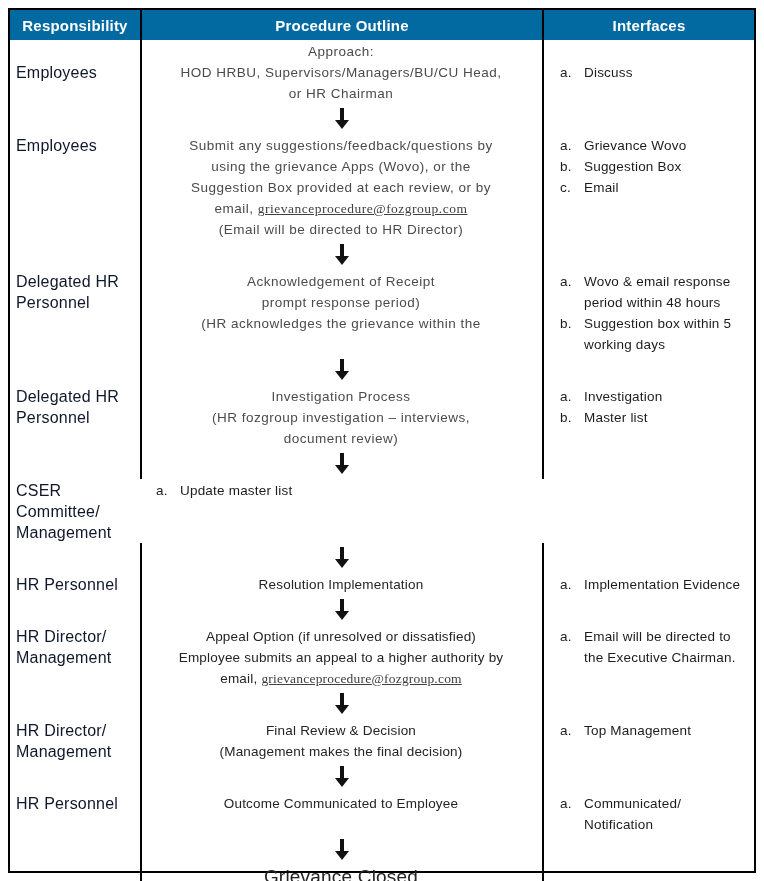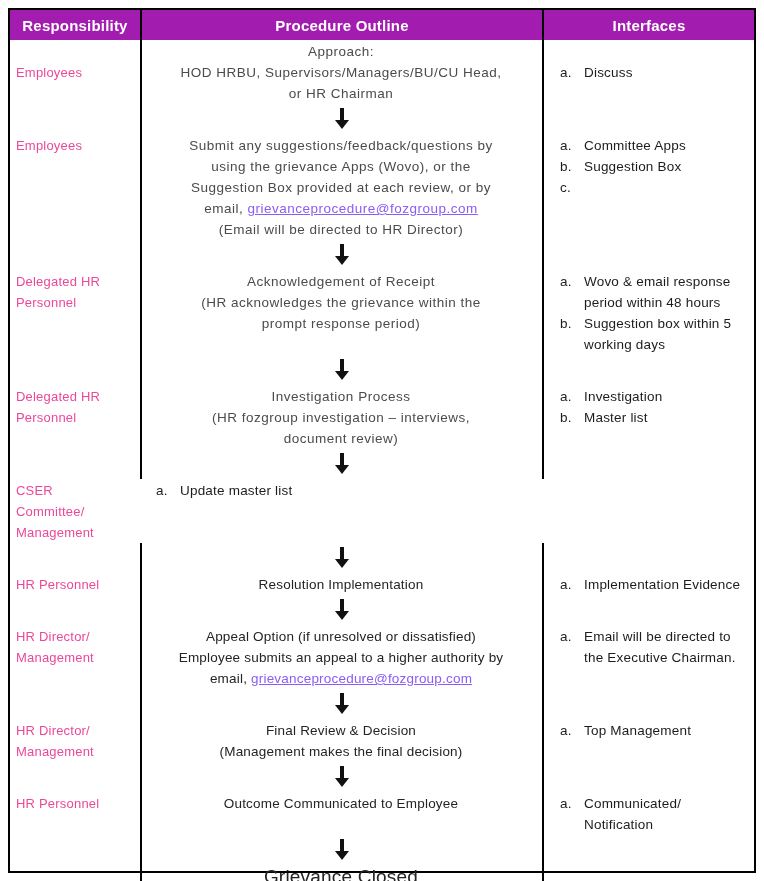--- a/index.html
+++ b/index.html
@@ -12,44 +12,44 @@
     margin:8px; width:748px; height:865px;
     border:2px solid #000; box-sizing:border-box;
     display:flex; flex-direction:column; background:#fff;
   }
   .grid { display:grid; grid-template-columns:130px 404px 1fr; }
   .mid {
     border-left:2px solid #000; border-right:2px solid #000;
     box-sizing:border-box;
   }
   
-  .hdr { background:#a21caf; height:30px; flex-shrink:0; }
+  .hdr { background:#0369a1; height:30px; flex-shrink:0; }
   .hcell {
     color:#fff; font-weight:bold; font-size:15px; letter-spacing:0.2px;
     display:flex; align-items:center; justify-content:center;
   }
   
   .resp {
-    padding:1px 4px 0 6px; font-size:13px; line-height:21px;
-    letter-spacing:0.2px; color:#ec4899;
+    padding:1px 4px 0 6px; font-size:16px; line-height:21px;
+    letter-spacing:0.2px; color:#0f172a;
   }
   .proc {
     padding:1px 12px 0 10px; text-align:center;
     font-size:13.5px; line-height:21px; letter-spacing:0.2px; color:#242424;
   }
   .proc.muted { color:#4b4b4b; letter-spacing:0.5px; }
   .intf {
     padding:1px 4px 0 16px; font-size:13.5px; line-height:21px;
     letter-spacing:0.2px; color:#1c1c1c;
   }
   .pad-top { padding-top:22px; }
   .ii { display:flex; align-items:flex-start; }
   .ltr { width:24px; flex-shrink:0; }
   .itx { flex:1; }
-  .email-link { color:#8b5cf6; text-decoration:underline; cursor:pointer; }
+  .email-link { color:#404040; text-decoration:underline; cursor:pointer;font-family:Liberation Serif, serif; }
   
   .arrow-wrap { display:flex; justify-content:center; padding:4px 0 5px 0; }
   .arrow { display:flex; flex-direction:column; align-items:center; }
   .arrow .stem { width:4px; height:12px; background:#111; }
   .arrow .head {
     width:0; height:0;
     border-left:7px solid transparent; border-right:7px solid transparent;
     border-top:9px solid #111;
   }
   .filler { flex:1; }
@@ -102,28 +102,29 @@
     <div class="proc muted mid">
       <div>Submit any suggestions/feedback/questions by</div>
       <div>using the grievance Apps (Wovo), or the</div>
       <div>Suggestion Box provided at each review, or by</div>
       <div><span>email, </span><a class="email-link">grievanceprocedure@fozgroup.com</a></div>
       <div>(Email will be directed to HR Director)</div>
     </div>
     <div class="intf">
       <div class="ii">
         <span class="ltr">a.</span>
-        <span class="itx">Committee Apps</span>
+        <span class="itx">Grievance Wovo</span>
       </div>
       <div class="ii">
         <span class="ltr">b.</span>
         <span class="itx">Suggestion Box</span>
       </div>
       <div class="ii">
         <span class="ltr">c.</span>
+        <span class="itx">Email</span>
       </div>
     </div>
   </div>
 
   <div class="grid">
     <div></div>
     <div class="mid arrow-wrap">
         <div class="arrow">
           <div class="stem"></div>
           <div class="head"></div>
@@ -132,22 +133,22 @@
     <div></div>
   </div>
 
   <div class="grid">
     <div class="resp">
       <div>Delegated HR</div>
       <div>Personnel</div>
     </div>
     <div class="proc muted mid">
       <div>Acknowledgement of Receipt</div>
+      <div>prompt response period)</div>
       <div>(HR acknowledges the grievance within the</div>
-      <div>prompt response period)</div>
     </div>
     <div class="intf">
       <div class="ii">
         <span class="ltr">a.</span>
         <span class="itx">Wovo &amp; email response period within 48 hours</span>
       </div>
       <div class="ii">
         <span class="ltr">b.</span>
         <span class="itx">Suggestion box within 5 working days</span>
       </div>

